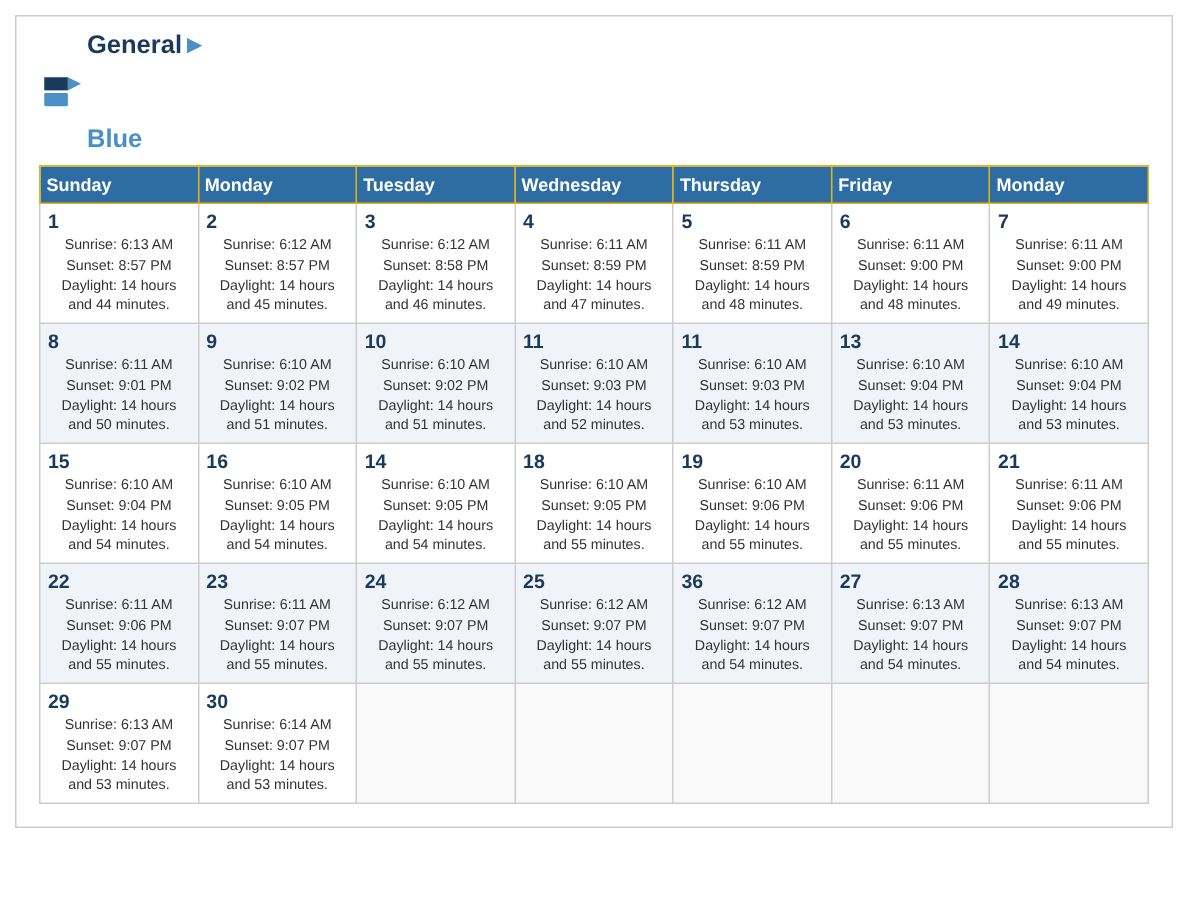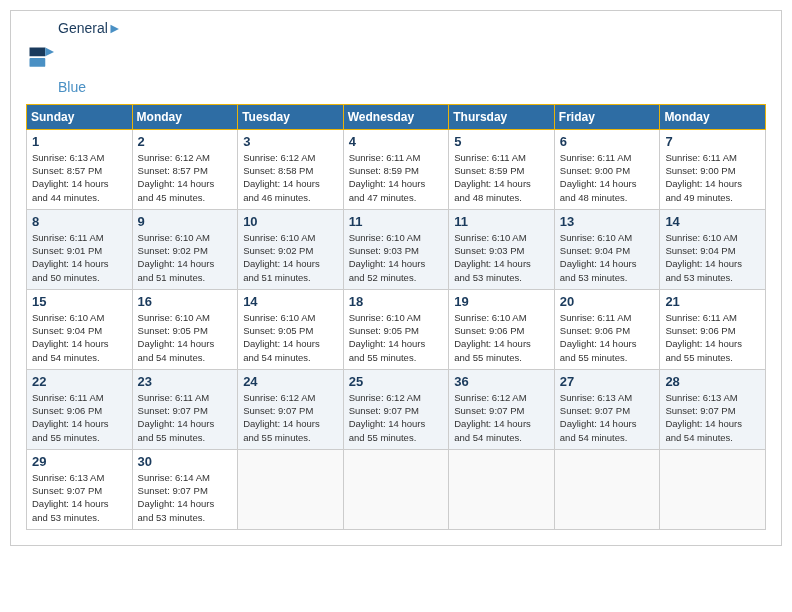--- a/index.html
+++ b/index.html
@@ -20,22 +20,22 @@
       justify-content: space-between;
       align-items: flex-start;
       margin-bottom: 8px;
     }
     .logo {
       display: flex;
       align-items: center;
       gap: 4px;
     }
     .logo-text {
-      font-size: 14px;
-      font-weight: normal;
+      font-size: 17px;
+      font-weight: bold;
       color: #1a3a5c;
       line-height: 1.1;
     }
     .logo-text span {
       color: #4a90c4;
     }
     .logo-icon {
       width: 28px;
       height: 28px;
     }
@@ -79,20 +79,21 @@
       font-size: 13px;
       font-weight: bold;
       color: #1a3a5c;
       display: block;
       margin-bottom: 2px;
     }
     .day-info {
       color: #333;
       font-size: 9.5px;
       line-height: 1.4;
+      text-align: center;
     }
     .empty-cell {
       background: #f9f9f9 !important;
     }
   </style>
 </head>
 <body>
 
 <div class="page">
   <div class="header">

